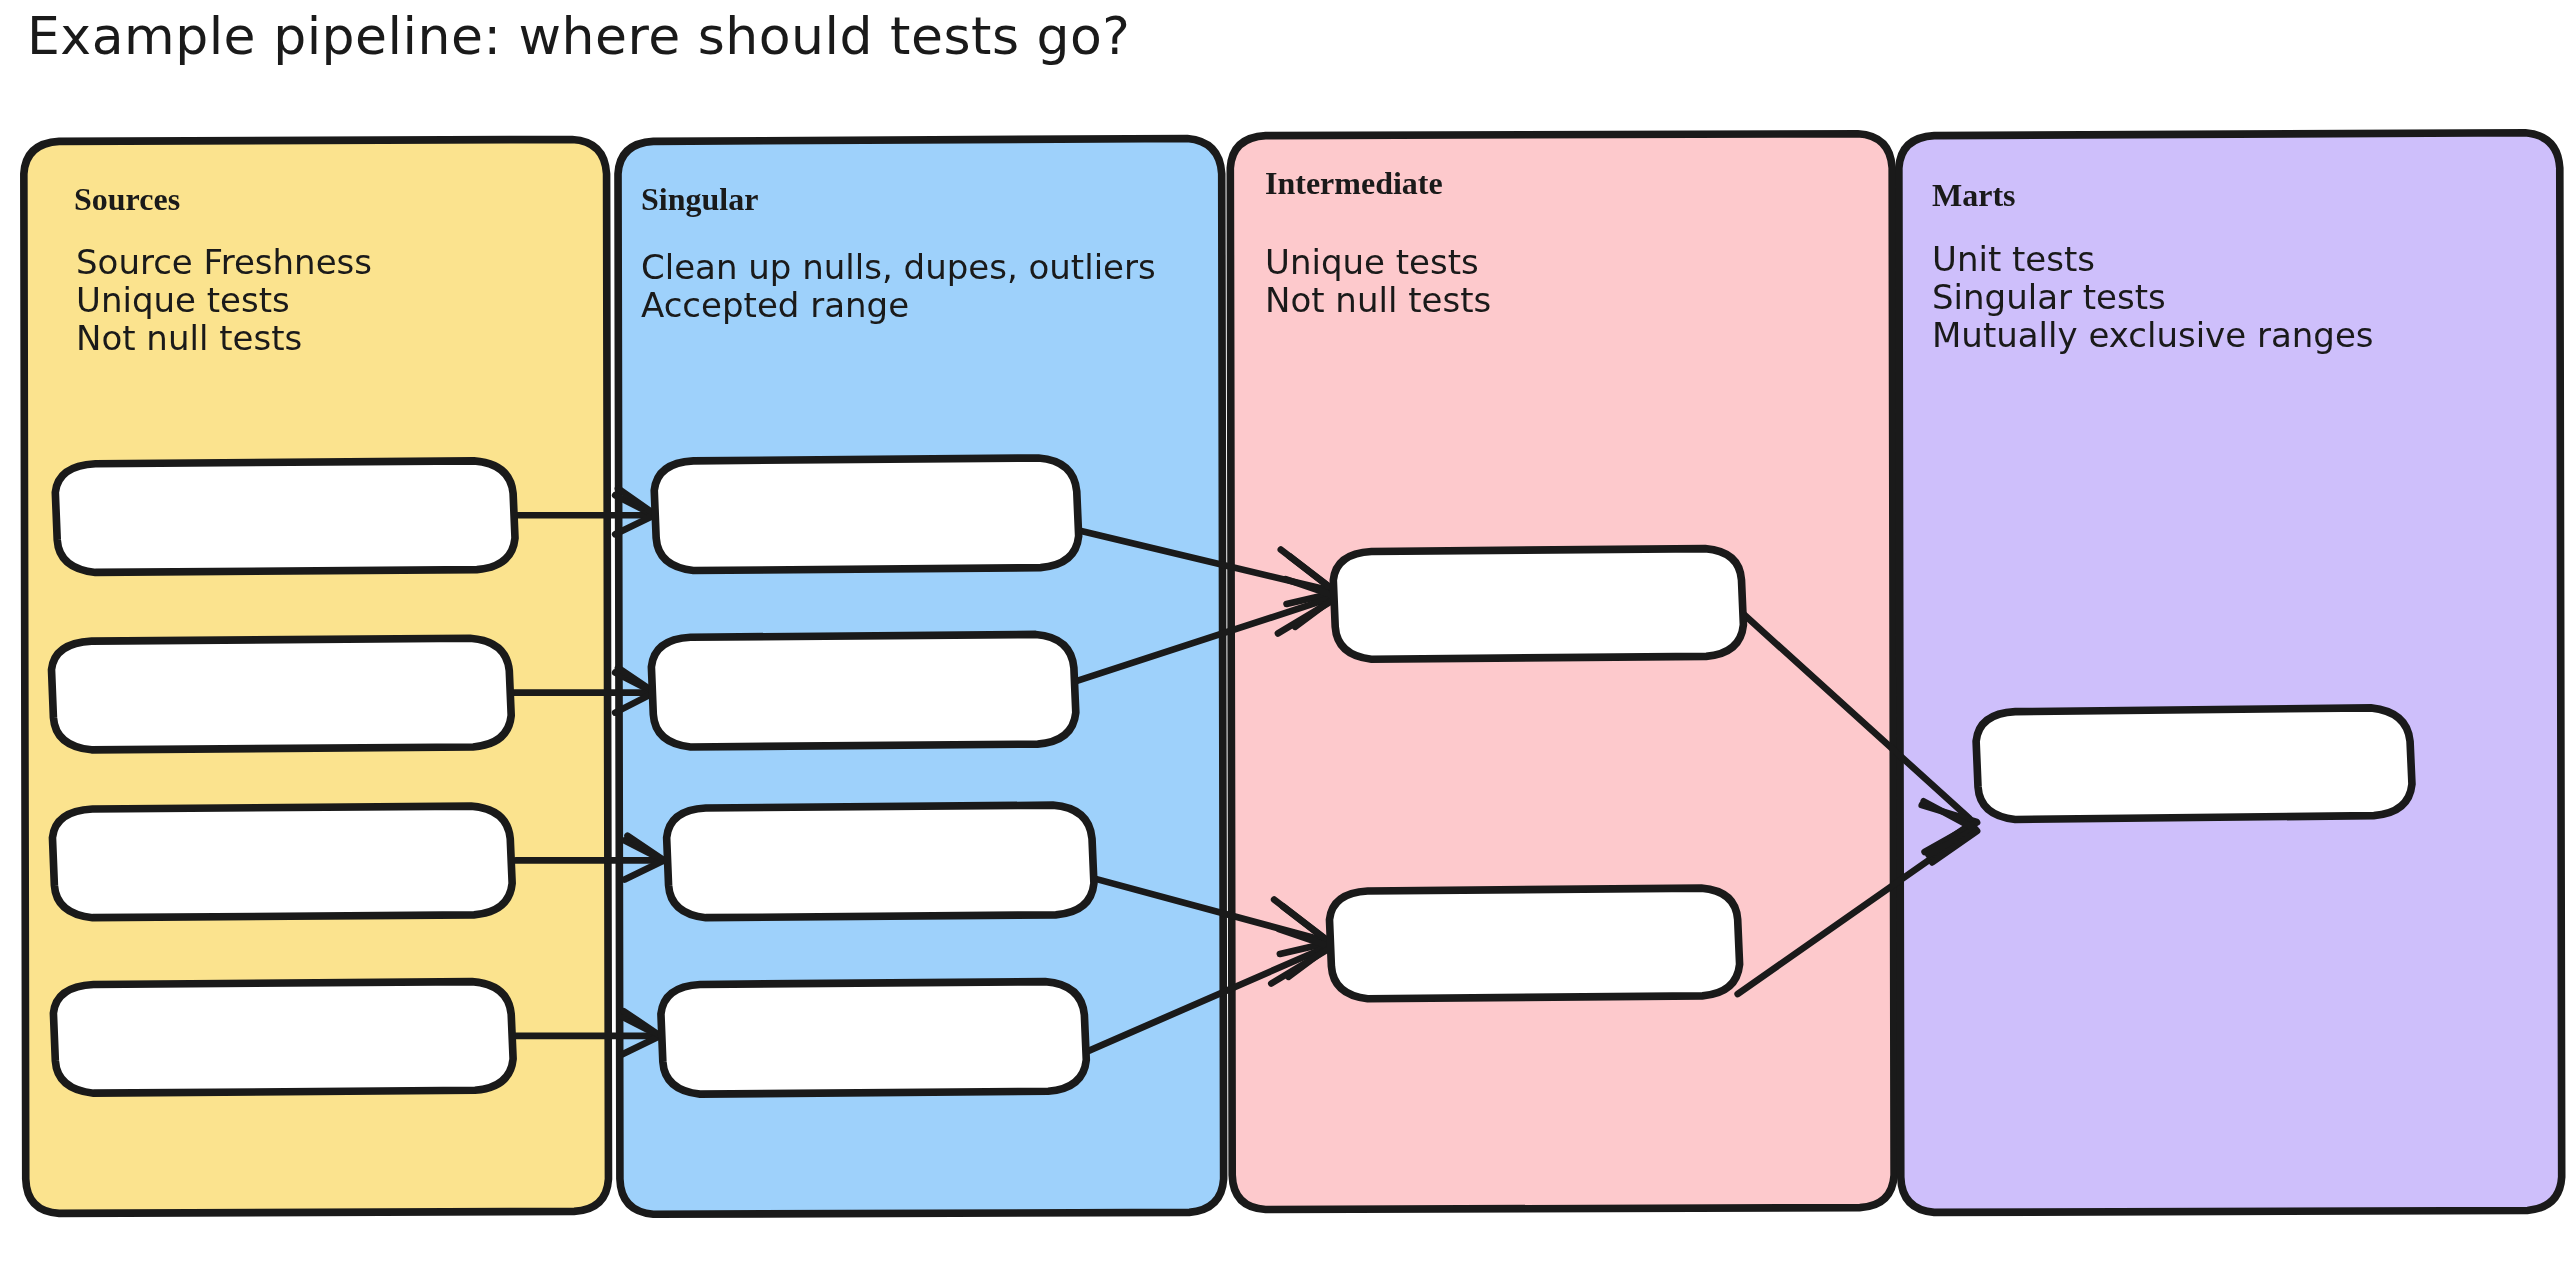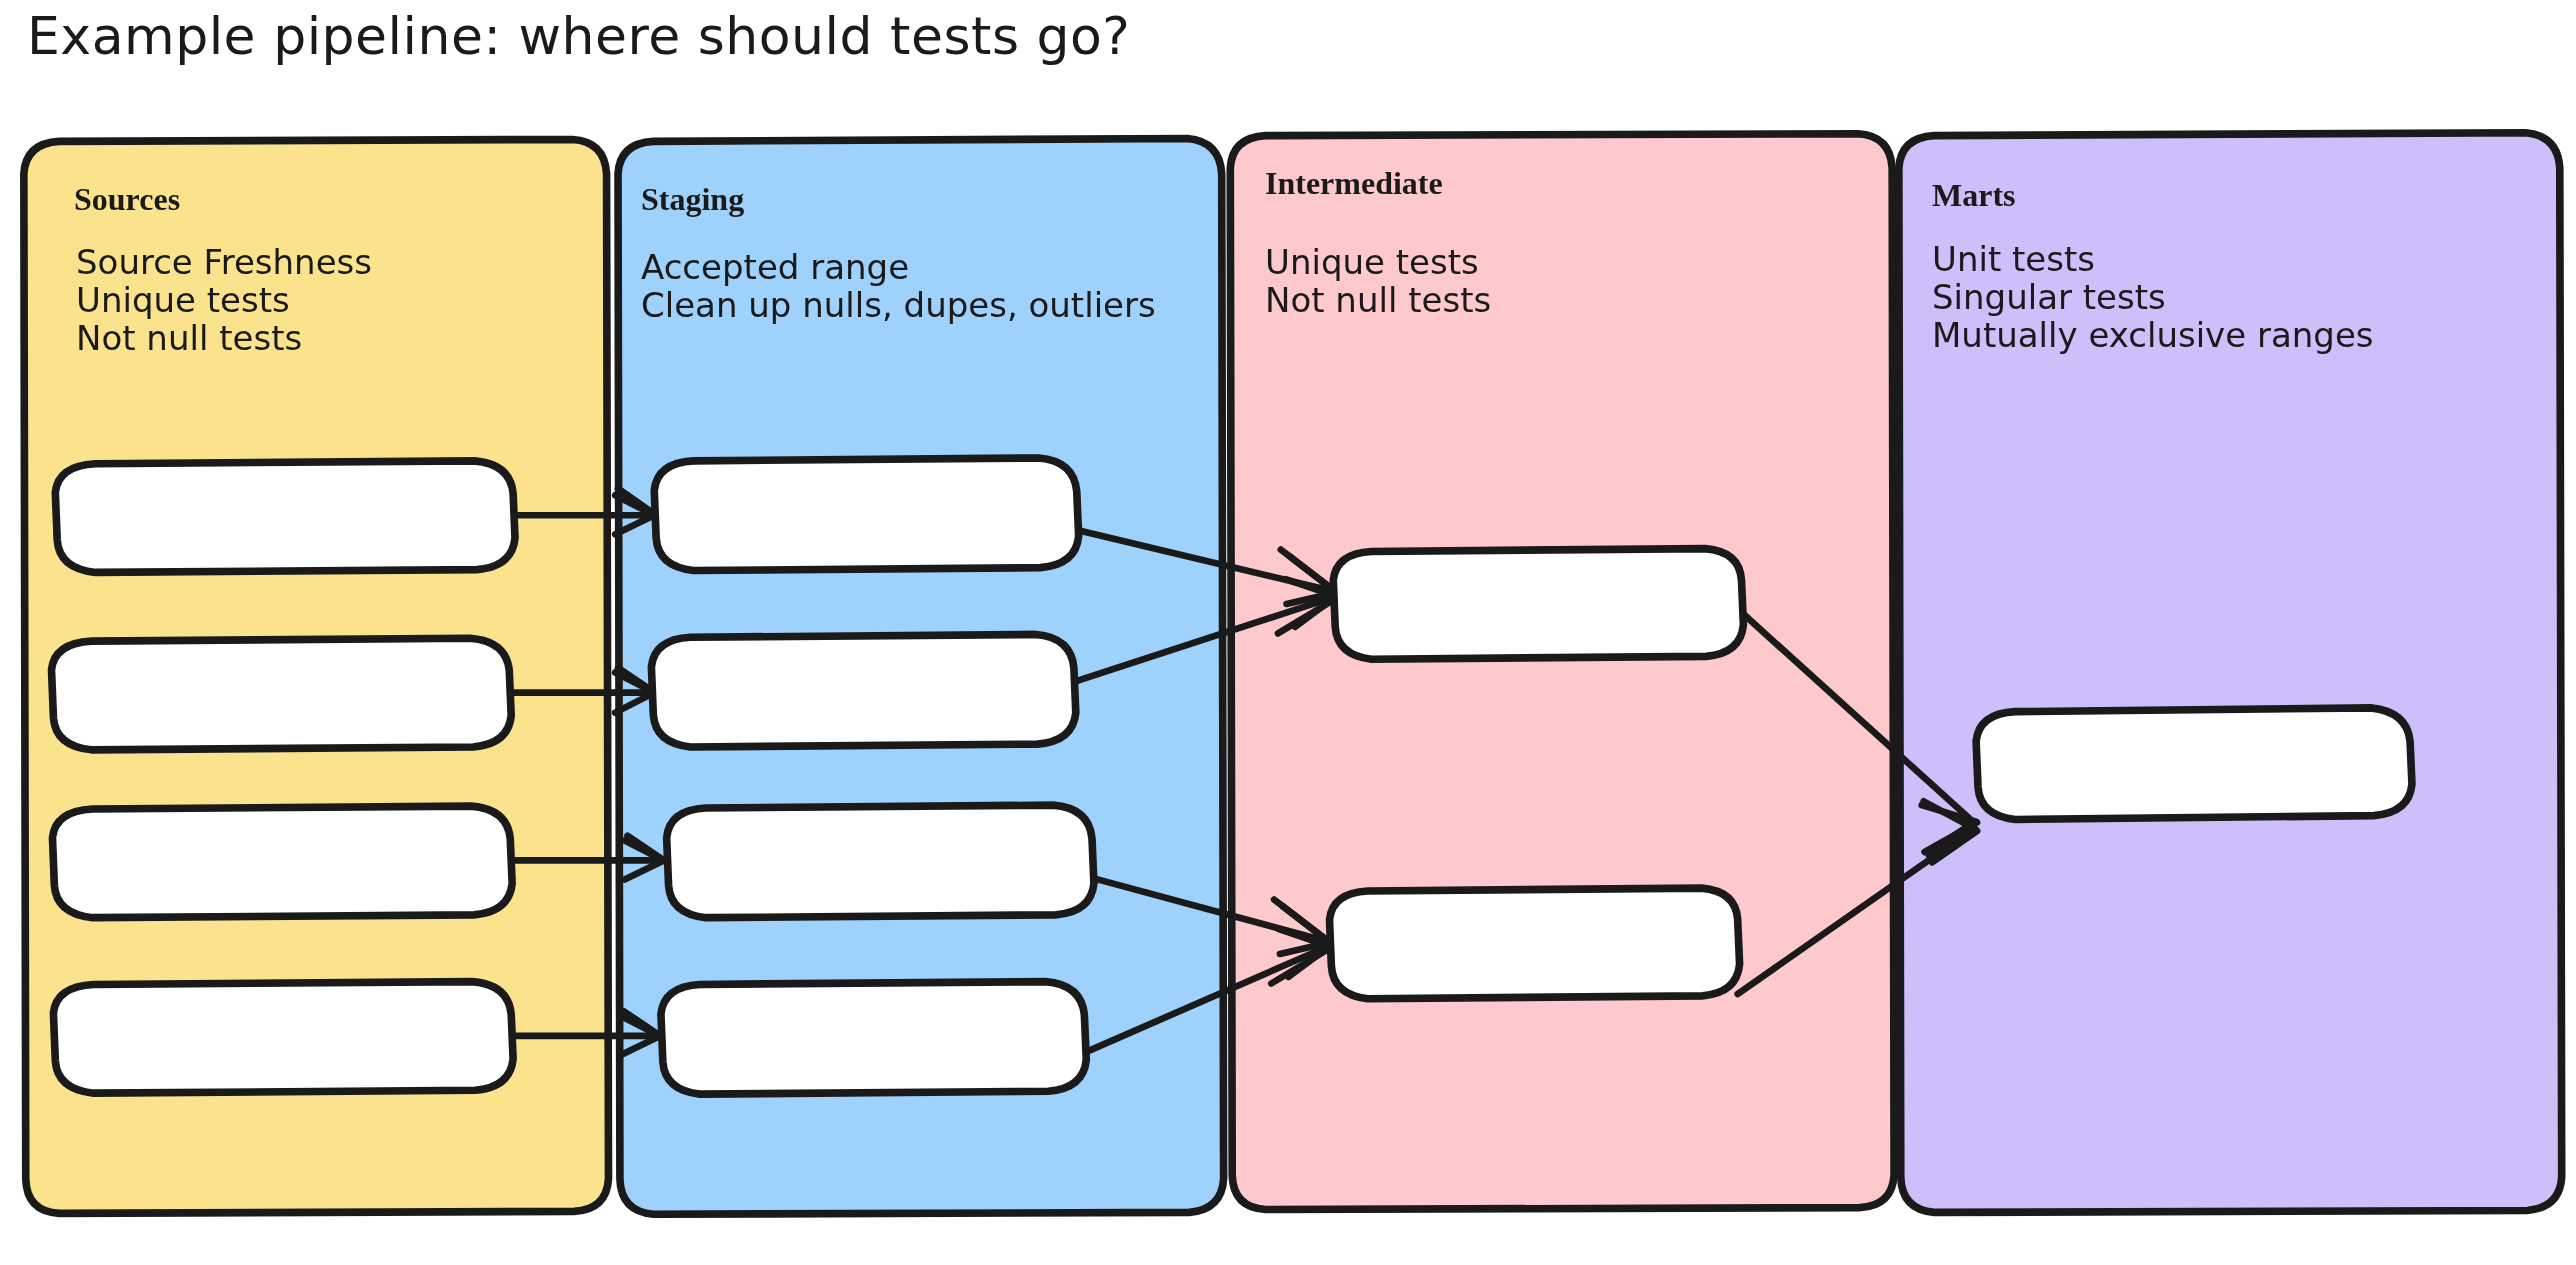--- a/index.html
+++ b/index.html
@@ -176,24 +176,24 @@
 
   <div class="page-title">Example pipeline: where should tests go?</div>
 
   <div class="lane-label" style="left:74px; top:181px;">Sources</div>
   <div class="lane-notes" style="left:76px; top:243px;">
     <div>Source Freshness</div>
     <div>Unique tests</div>
     <div>Not null tests</div>
   </div>
 
-  <div class="lane-label" style="left:641px; top:181px;">Staging</div>
+  <div class="lane-label" style="left:641px; top:181px;">Singular</div>
   <div class="lane-notes" style="left:641px; top:248px;">
+    <div>Clean up nulls, dupes, outliers</div>
     <div>Accepted range</div>
-    <div>Clean up nulls, dupes, outliers</div>
   </div>
 
   <div class="lane-label" style="left:1265px; top:165px;">Intermediate</div>
   <div class="lane-notes" style="left:1265px; top:243px;">
     <div>Unique tests</div>
     <div>Not null tests</div>
   </div>
 
   <div class="lane-label" style="left:1932px; top:177px;">Marts</div>
   <div class="lane-notes" style="left:1932px; top:240px;">

